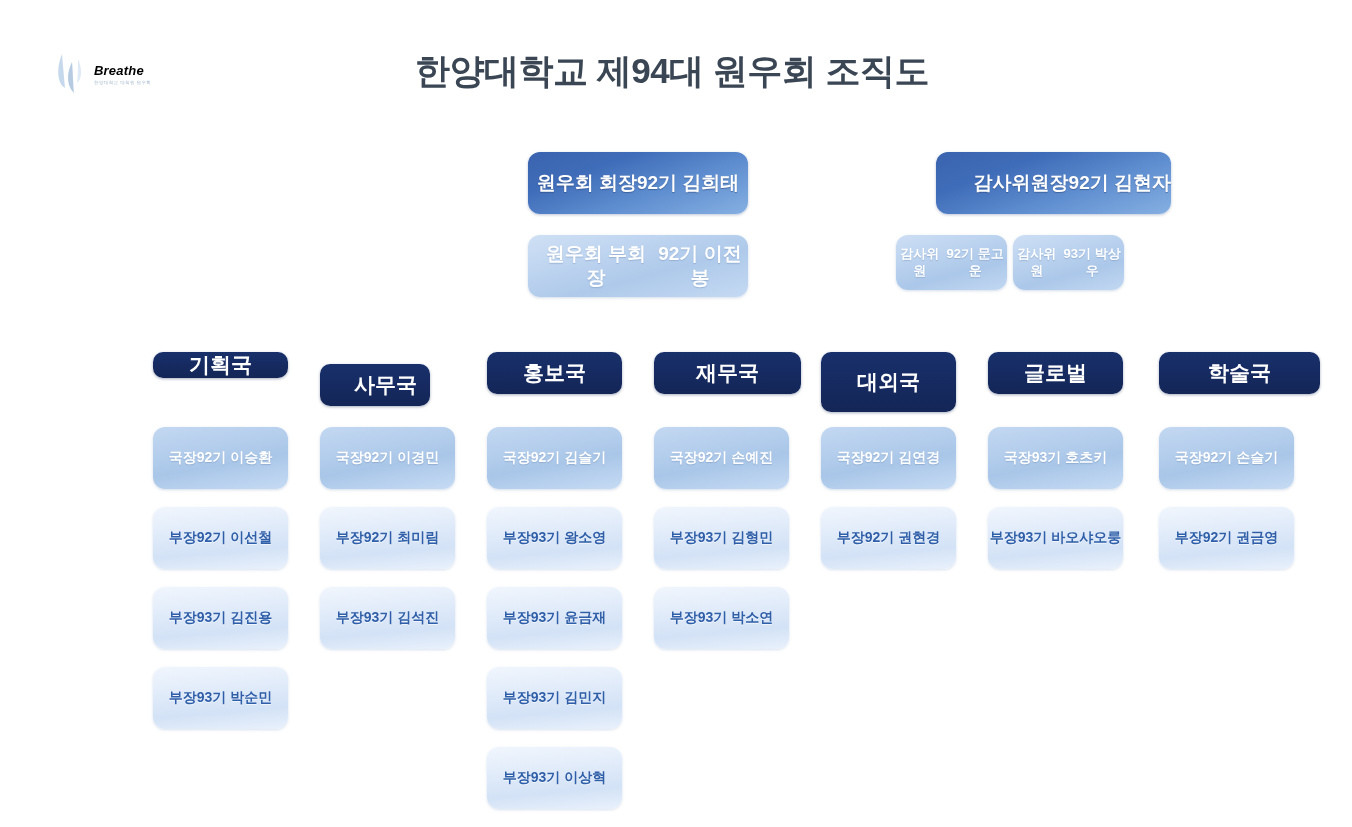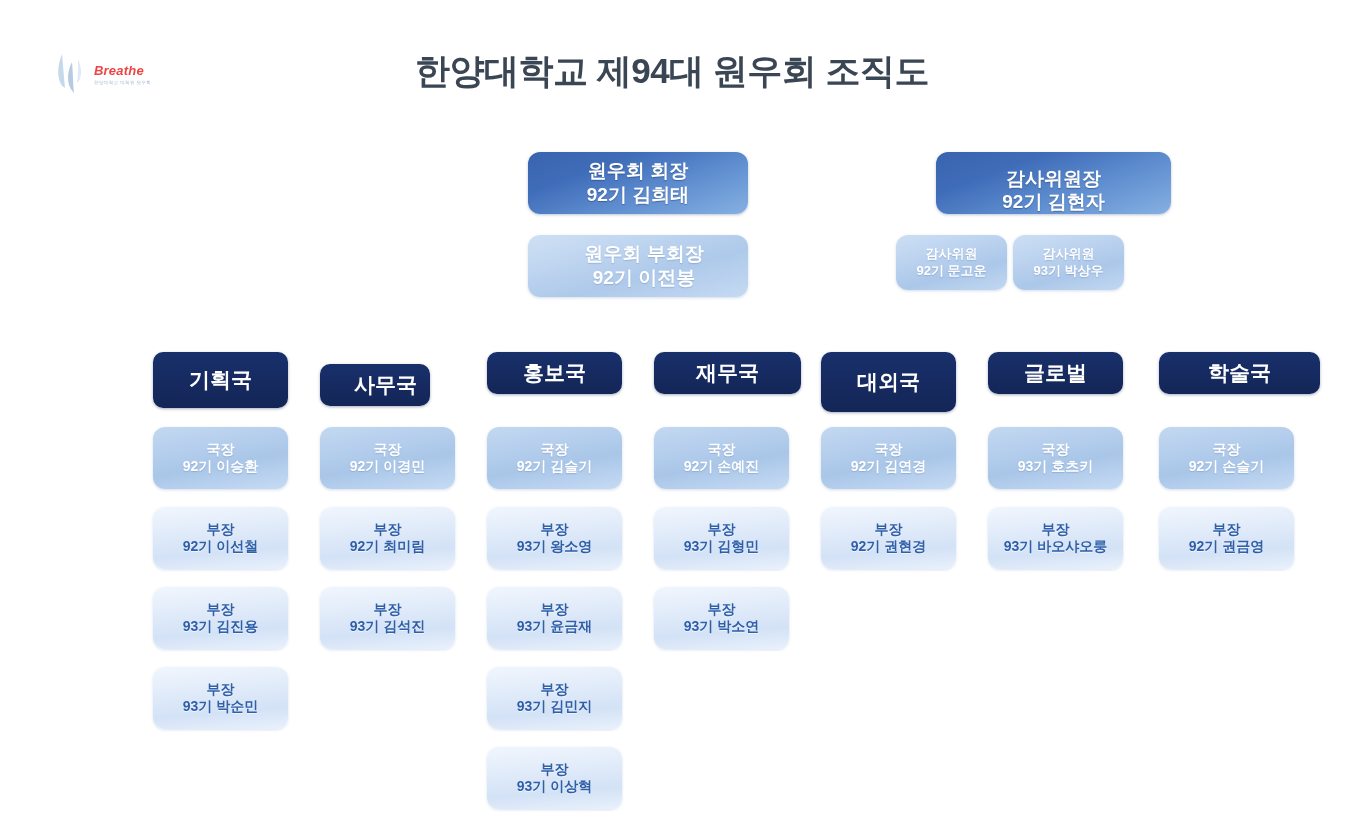--- a/index.html
+++ b/index.html
@@ -34,21 +34,21 @@
   }
   .logo-text {
     position: absolute;
     left: 52px;
     top: 16px;
     width: 90px;
   }
   .logo-word {
     font-size: 13px;
     font-weight: bold;
-    color: #ef4444;
+    color: #000000;
     letter-spacing: 0.2px;
     line-height: 1;
     font-style: italic;
   }
   .logo-sub {
     font-size: 4.5px;
     color: #a9bccf;
     letter-spacing: 0.4px;
     line-height: 1.4;
     margin-top: 3px;
@@ -67,21 +67,21 @@
     color: #3b4654;
     letter-spacing: -0.5px;
     white-space: nowrap;
   }
 
   
   .node {
     position: absolute;
     border-radius: 12px;
     display: flex;
-    flex-direction: column;
+    flex-direction: row;
     align-items: center;
     justify-content: center;
     text-align: center;
     line-height: 1.25;
     box-sizing: border-box;
   }
   .node .ln1 { display: block; }
   .node .ln2 { display: block; }
 
   
@@ -171,21 +171,21 @@
       <span class="ln2">92기 김현자</span>
     </div>
     <div class="node node--auditor" style="left: 896px; top: 235px; width: 111px; height: 55px;">
       <span class="ln1">감사위원</span>
       <span class="ln2">92기 문고운</span>
     </div>
     <div class="node node--auditor" style="left: 1013px; top: 235px; width: 111px; height: 55px;">
       <span class="ln1">감사위원</span>
       <span class="ln2">93기  박상우</span>
     </div>
-    <div class="node node--dept" style="left: 153px; top: 352px; width: 135px; height: 56px;">
+    <div class="node node--dept" style="left: 153px; top: 352px; width: 135px; height: 26px;">
       <span>기획국</span>
     </div>
     <div class="node node--director" style="left: 153px; top: 427px; width: 135px; height: 62px;">
       <span class="ln1">국장</span>
       <span class="ln2">92기 이승환</span>
     </div>
     <div class="node node--manager" style="left: 153px; top: 507px; width: 135px; height: 62px;">
       <span class="ln1">부장</span>
       <span class="ln2">92기 이선철</span>
     </div>

